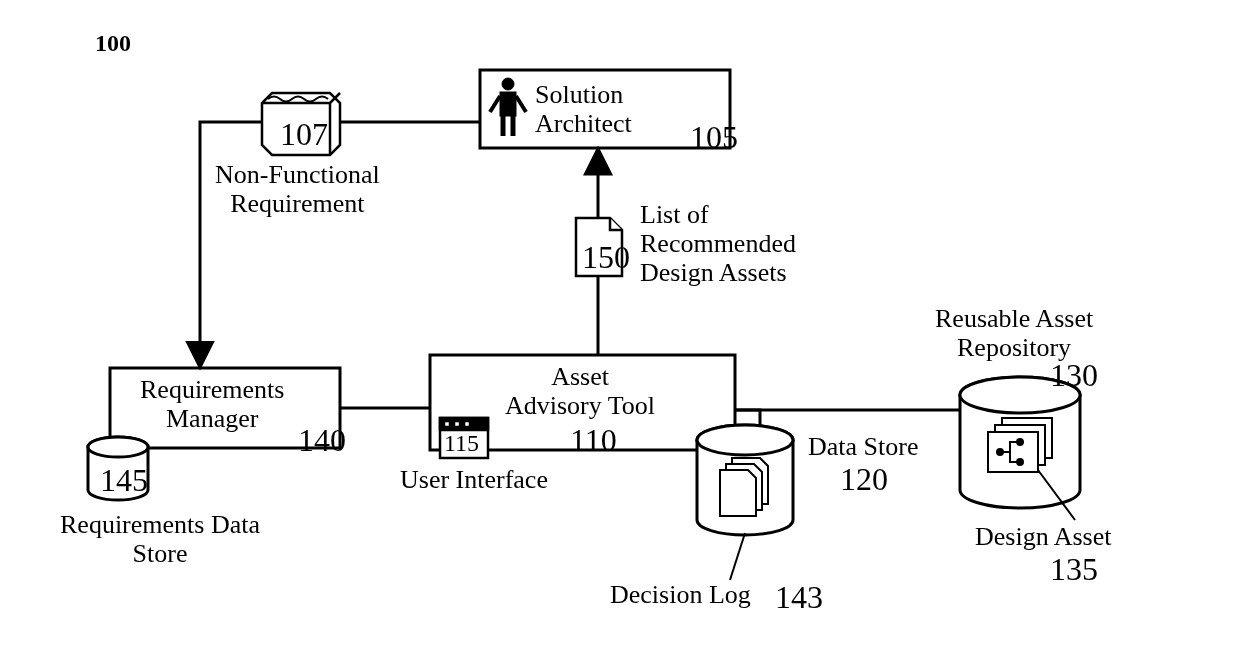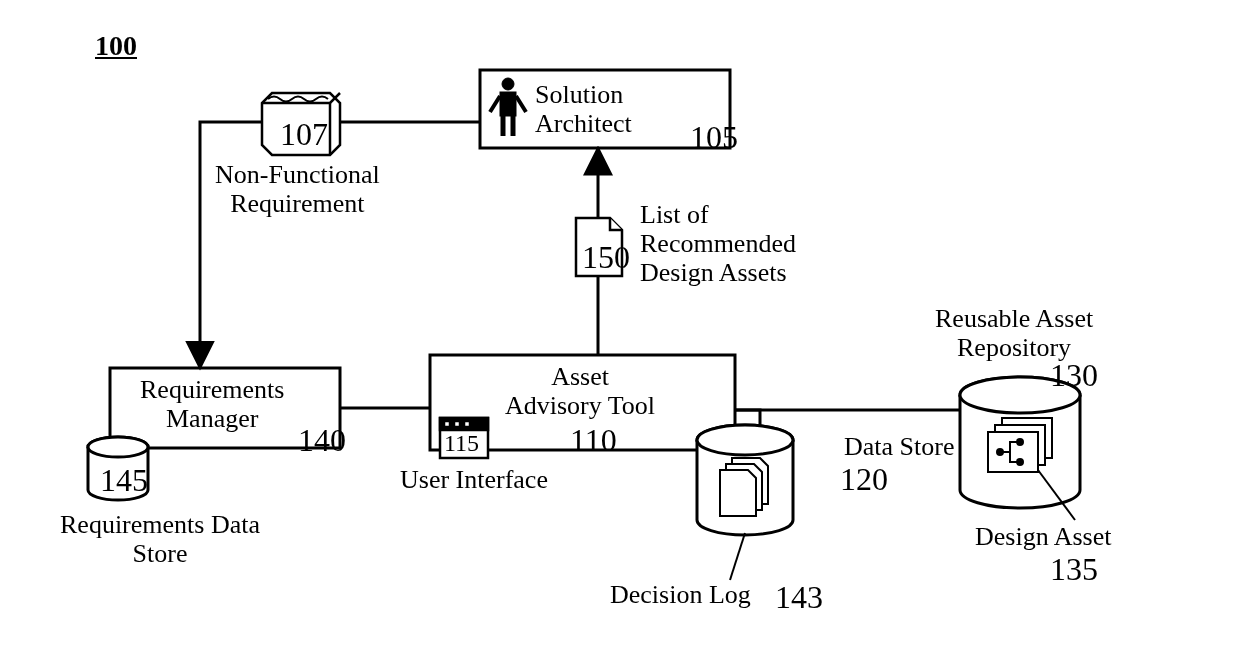--- a/index.html
+++ b/index.html
@@ -5,21 +5,21 @@
   html,body{margin:0;padding:0;}
   body{
     width:1240px;height:663px;
     background:#fff;
     font-family:"Times New Roman",Times,serif;
     position:relative;
     color:#000;
   }
   .lbl{position:absolute;font-size:26px;line-height:1.12;text-align:center;white-space:pre;}
   .ref{font-size:32px;}
-  .figref{position:absolute;font-size:28px;font-weight:bold;text-decoration:underline;}
+  .figref{position:absolute;font-size:24px;font-weight:bold;}
   svg{position:absolute;top:0;left:0;}
 </style>
 </head>
 <body>
 
 <div class="figref" style="left:95px;top:30px;">100</div>
 
 <svg width="1240" height="663" viewBox="0 0 1240 663">
 
   <defs>
@@ -140,21 +140,21 @@
 <div class="lbl" style="left:60px;top:510px;">Requirements Data
 Store</div>
 
 <div class="lbl" style="left:505px;top:362px;">Asset
 Advisory Tool</div>
 <div class="lbl ref" style="left:570px;top:423px;">110</div>
 
 <div class="lbl ref" style="left:444px;top:430px;font-size:24px;">115</div>
 <div class="lbl" style="left:400px;top:465px;">User Interface</div>
 
-<div class="lbl" style="left:808px;top:432px;text-align:left;margin-left:36px;">Data Store</div>
+<div class="lbl" style="left:808px;top:432px;text-align:left;">Data Store</div>
 <div class="lbl ref" style="left:840px;top:462px;">120</div>
 
 <div class="lbl" style="left:610px;top:580px;text-align:left;">Decision Log</div>
 <div class="lbl ref" style="left:775px;top:580px;">143</div>
 
 <div class="lbl" style="left:935px;top:304px;">Reusable Asset
 Repository</div>
 <div class="lbl ref" style="left:1050px;top:358px;">130</div>
 
 <div class="lbl" style="left:975px;top:522px;text-align:left;">Design Asset</div>

